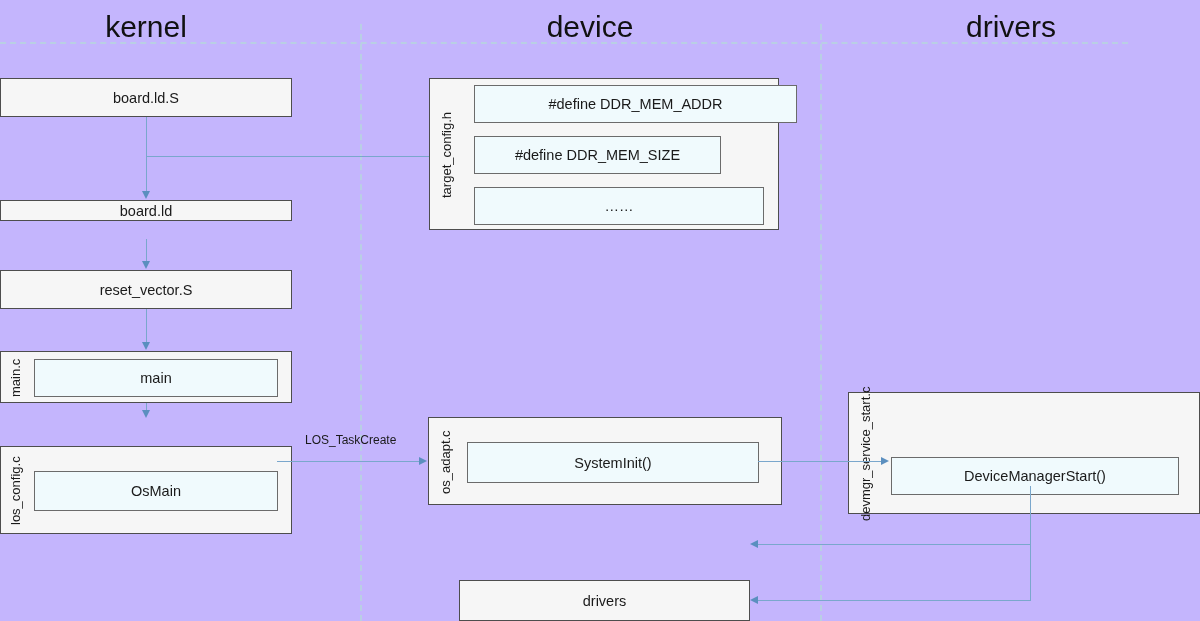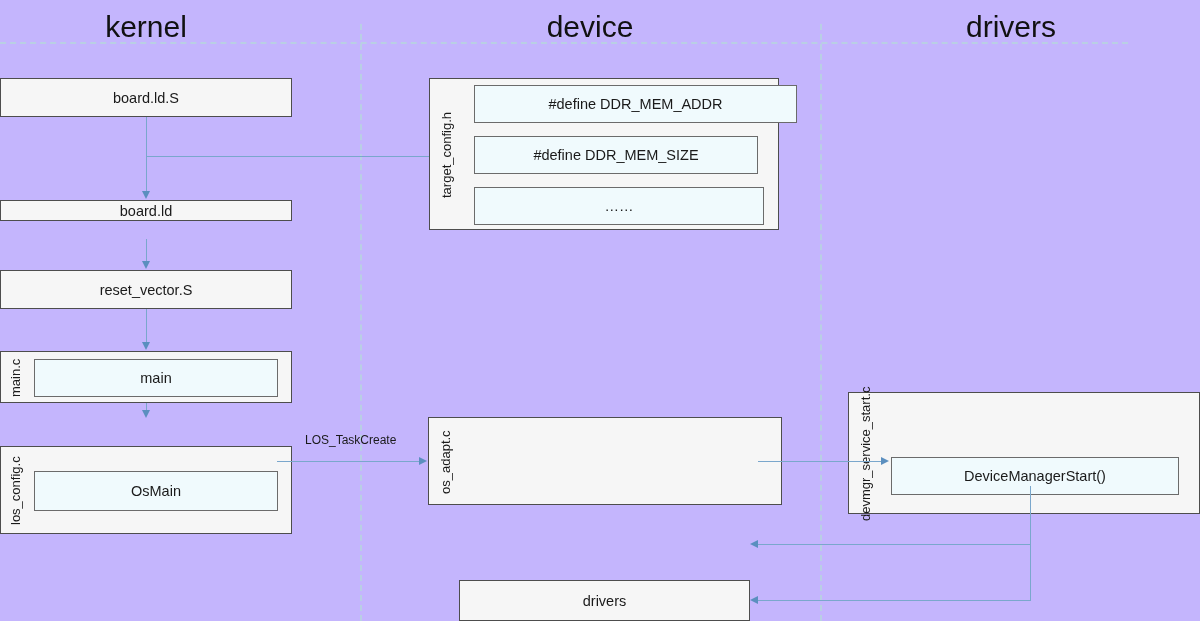--- a/index.html
+++ b/index.html
@@ -137,26 +137,27 @@
   </div>
 
   <div class="container-box" style="left:0px; top:418px; width:292px; height:88px;margin-top:28px;">
     <div class="side-label" style="left:3px; top:0px; width:22px; height:88px;">los_config.c</div>
     <div class="box inner" style="left:33px; top:24px; width:244px; height:40px;">OsMain</div>
   </div>
 
   <div class="container-box" style="left:429px; top:78px; width:350px; height:152px;">
     <div class="side-label" style="left:5px; top:0px; width:22px; height:152px;">target_config.h</div>
     <div class="box inner" style="left:44px; top:6px; width:323px; height:38px;">#define DDR_MEM_ADDR</div>
-    <div class="box inner" style="left:44px; top:57px; width:284px; height:38px;">#define DDR_MEM_SIZE</div>
+    <div class="box inner" style="left:44px; top:57px; width:247px; height:38px;">#define DDR_MEM_SIZE</div>
     <div class="box inner" style="left:44px; top:108px; width:290px; height:38px;">……</div>
   </div>
 
   <div class="container-box" style="left:428px; top:417px; width:354px; height:88px;">
     <div class="side-label" style="left:5px; top:0px; width:22px; height:88px;">os_adapt.c</div>
+    <div class="box inner" style="left:38px; top:24px; width:292px; height:41px;">SystemInit()</div>
   </div>
 
 
   <div class="box" style="left:459px; top:580px; width:291px; height:41px;">drivers</div>
 
   <div class="container-box" style="left:848px; top:392px; width:352px; height:122px;">
     <div class="side-label" style="left:5px; top:0px; width:22px; height:122px;">devmgr_service_start.c</div>
     <div class="box inner" style="left:42px; top:64px; width:288px; height:38px;">DeviceManagerStart()</div>
   </div>
 

